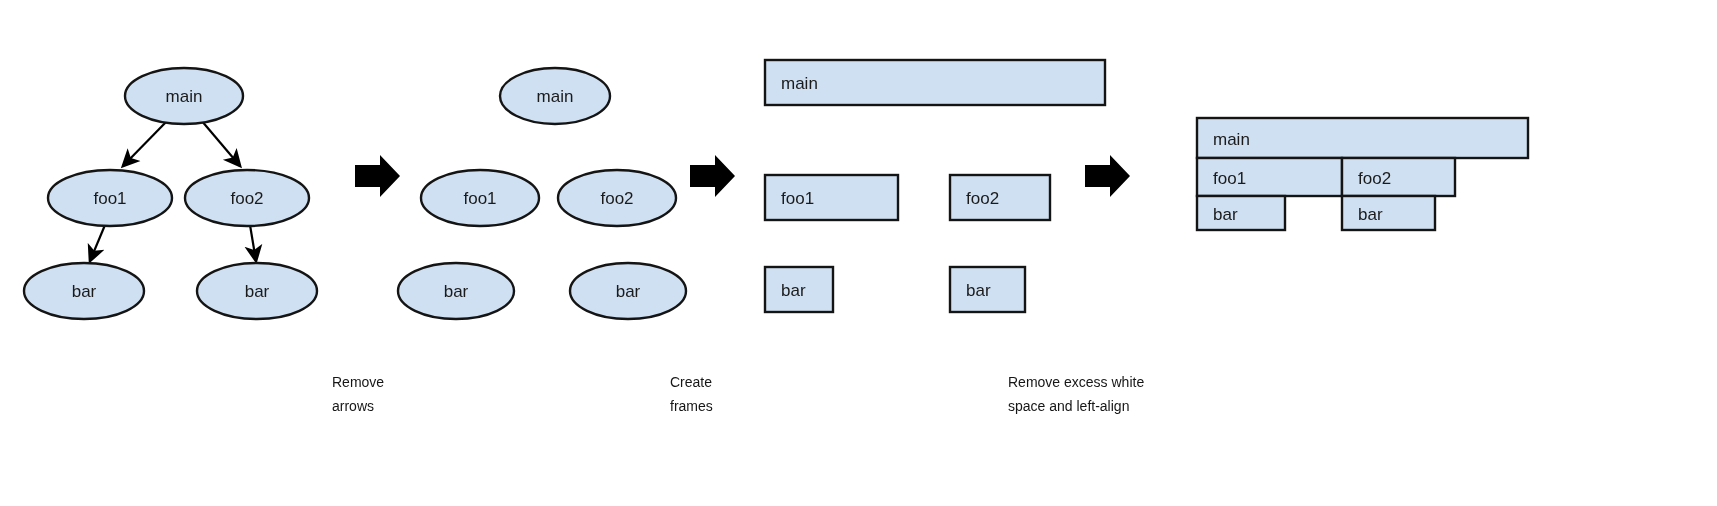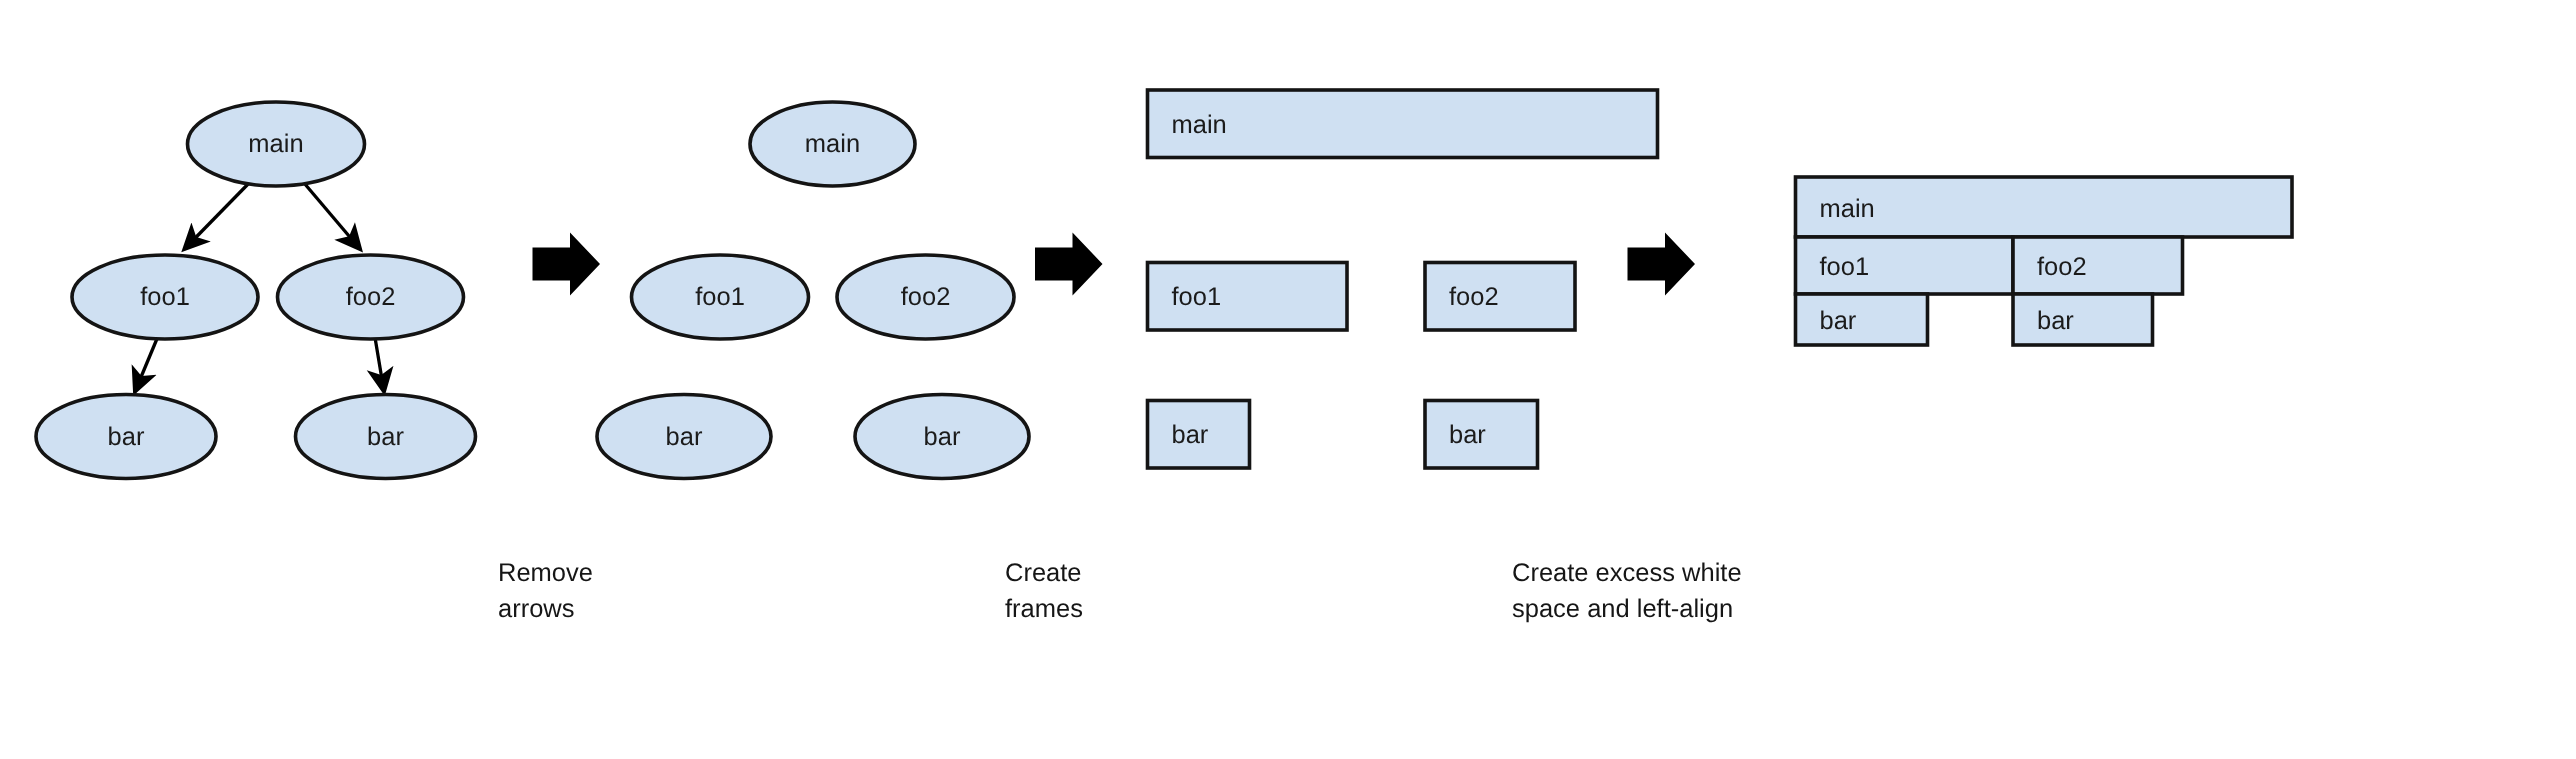--- a/index.html
+++ b/index.html
@@ -10,21 +10,21 @@
   }
   .stage{position:absolute;left:0;top:0;width:1717px;height:506px;padding-left:44px;}
   svg.diagram{position:absolute;left:0;top:0;width:1717px;height:506px;}
   .node-label{
     font-family:"Liberation Sans", sans-serif;
     font-size:17px;fill:#1b1b1b;
   }
   .caption{
     position:absolute;
     font-family:"Liberation Sans", sans-serif;
-    font-size:17px;color:#161616;line-height:24px;white-space:pre-line;
+    font-size:14px;color:#161616;line-height:24px;white-space:pre-line;
   }
   .cap1{left:332px;top:370px;}
   .cap2{left:670px;top:370px;}
   .cap3{left:1008px;top:370px;}
 </style>
 </head>
 <body>
 
 <div class="stage">
   <svg class="diagram" viewBox="0 0 1717 506">
@@ -142,15 +142,15 @@
         <rect x="1342" y="196" width="93" height="34" fill="#cfe0f2" stroke="#141414" stroke-width="2.4"></rect>
         <text class="node-label" x="1358" y="214" dominant-baseline="central">bar</text>
       </g>
     </g>
   </svg>
 
   <div class="caption cap1">Remove
 arrows</div>
   <div class="caption cap2">Create
 frames</div>
-  <div class="caption cap3">Create excess white
+  <div class="caption cap3">Remove excess white
 space and left-align</div>
 </div>
 
 </body></html>

